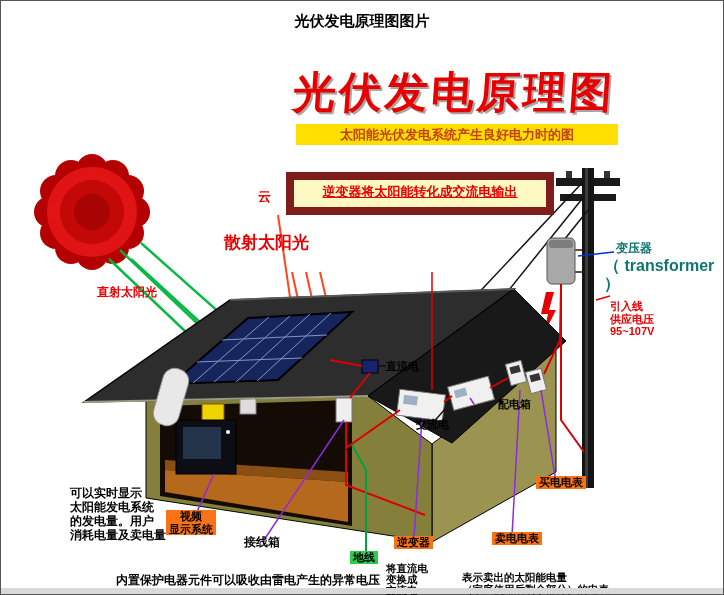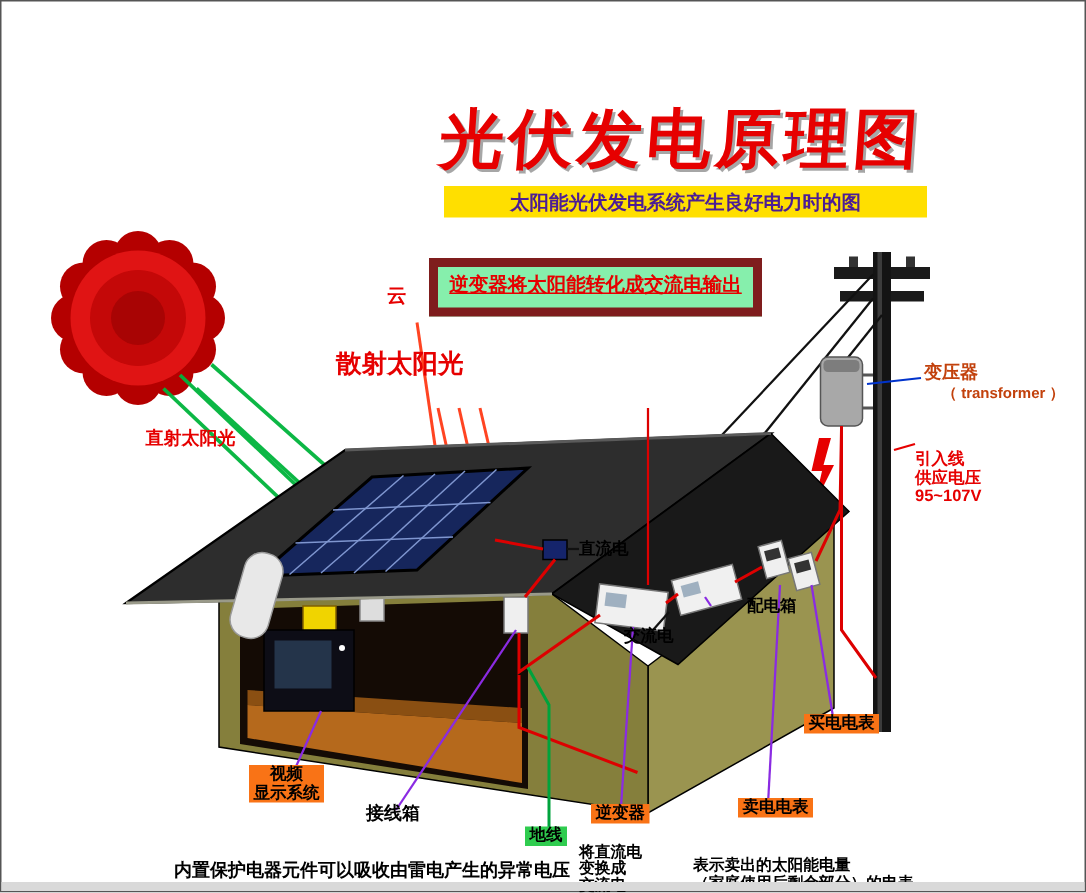--- a/index.html
+++ b/index.html
@@ -4,33 +4,33 @@
 <style>
   html,body{margin:0;padding:0;background:#fff;}
   #canvas{
     position:relative;width:724px;height:595px;background:#ffffff;
     font-family:"Liberation Sans","DejaVu Sans",sans-serif;
     box-shadow:0 0 0 1px #555 inset;overflow:hidden;color:#000;
   }
   svg{position:absolute;left:0;top:0;}
   .lbl{position:absolute;font-weight:bold;white-space:pre-line;line-height:1.15;}
   .red{color:#e60000;}
-  .blue{color:#c2410c;}
+  .blue{color:#0f766e;}
   .tag{background:#f97316;padding:0 3px;display:inline-block;}
   .greentag{background:#2fcc4f;padding:0 3px;display:inline-block;}
   #header-title{position:absolute;top:12px;left:0;width:100%;text-align:center;
     font-size:15px;font-weight:bold;}
   #main-title{position:absolute;left:293px;top:64px;font-size:43px;font-weight:bold;
     color:#e60000;letter-spacing:3px;transform:skewX(-4deg);
     text-shadow:2px 2px 0 rgba(0,0,0,.35), -1px -1px 0 #fff;}
   #banner{position:absolute;left:296px;top:124px;width:322px;height:21px;
-    background:#ffdf00;color:#4c1d95;font-weight:bold;font-size:13px;
+    background:#ffdf00;color:#c2410c;font-weight:bold;font-size:13px;
     text-align:center;line-height:21px;}
-  #infobox{position:absolute;left:286px;top:172px;width:222px;background:#86efac;
-    border:6px solid #7f1d1d;padding:3px 4px 4px 4px;box-sizing:border-box;}
+  #infobox{position:absolute;left:286px;top:172px;width:268px;background:#fef9c3;
+    border:8px solid #7f1d1d;padding:3px 4px 4px 4px;box-sizing:border-box;}
   #infobox .t{color:#e60000;font-weight:bold;font-size:13px;text-align:center;
     text-decoration:underline;margin-bottom:2px;}
   #infobox .b{font-size:11px;line-height:14px;text-align:justify;}
   .hl{background:#7d9ad0;}
   #bottom-strip{position:absolute;left:1px;right:1px;bottom:1px;height:6px;background:#d9d9d9;}
 </style>
 </head>
 <body>
 
 <div id="canvas">
@@ -171,35 +171,36 @@
       <line x1="474" y1="404" x2="470" y2="398" stroke="#8a2be2"></line>
       <line x1="556" y1="482" x2="541" y2="390" stroke="#8a2be2"></line>
       <line x1="512" y1="536" x2="520" y2="390" stroke="#8a2be2"></line>
       <line x1="430" y1="426" x2="446" y2="408" stroke="#111"></line>
       <line x1="386" y1="366" x2="378" y2="366" stroke="#111"></line>
       <line x1="614" y1="252" x2="578" y2="256" stroke="#0033cc"></line>
       <line x1="610" y1="296" x2="596" y2="300" stroke="#e60000"></line>
     </g>
   </svg>
 
+  <div id="header-title">光伏发电原理图图片</div>
 
   <div id="main-title">光伏发电原理图</div>
 
   <div id="banner">太阳能光伏发电系统产生良好电力时的图</div>
 
   <div class="lbl red" style="left:258px;top:190px;font-size:13px;">云</div>
   <div class="lbl red" style="left:224px;top:233px;font-size:17px;">散射太阳光</div>
   <div class="lbl red" style="left:97px;top:286px;font-size:12px;">直射太阳光</div>
 
   <div id="infobox">
     <div class="t">逆变器将太阳能转化成交流电输出</div>
   </div>
 
   <div class="lbl blue" style="left:616px;top:242px;font-size:12px;">变压器</div>
-  <div class="lbl blue" style="left:628px;top:257px;font-size:10px;">（ transformer ）</div>
+  <div class="lbl blue" style="left:604px;top:257px;font-size:16px;">（ transformer ）</div>
   <div class="lbl red" style="left:610px;top:286px;font-size:11px;margin-top:14px;">引入线
 供应电压
 95~107V</div>
 
   <div class="lbl" style="left:386px;top:360px;font-size:11px;">直流电</div>
   <div class="lbl" style="left:416px;top:418px;font-size:11px;">交流电</div>
   <div class="lbl" style="left:462px;top:398px;font-size:11px;margin-left:36px;">配电箱</div>
   <div class="lbl" style="left:244px;top:536px;font-size:12px;">接线箱</div>
 
   <div class="lbl" style="left:350px;top:551px;font-size:11px;"><span class="greentag">地线</span></div>
@@ -212,17 +213,21 @@
 
   <div class="lbl" style="left:166px;top:510px;font-size:11px;text-align:center;"><span class="tag" style="white-space:pre-line;">视频
 显示系统</span></div>
 
   <div class="lbl" style="left:536px;top:476px;font-size:11px;"><span class="tag">买电电表</span></div>
 
   <div class="lbl" style="left:492px;top:532px;font-size:11px;"><span class="tag">卖电电表</span></div>
   <div class="lbl" style="left:462px;top:547px;font-size:10.5px;margin-top:24px;">表示卖出的太阳能电量
 （家庭使用后剩余部分）的电表</div>
 
+  <div class="lbl" style="left:70px;top:486px;font-size:12px;line-height:14px;">可以实时显示
+太阳能发电系统
+的发电量。用户
+消耗电量及卖电量</div>
 
   <div class="lbl" style="left:116px;top:574px;font-size:12px;">内置保护电器元件可以吸收由雷电产生的异常电压</div>
 
   <div id="bottom-strip"></div>
 </div>
 
 </body></html>

